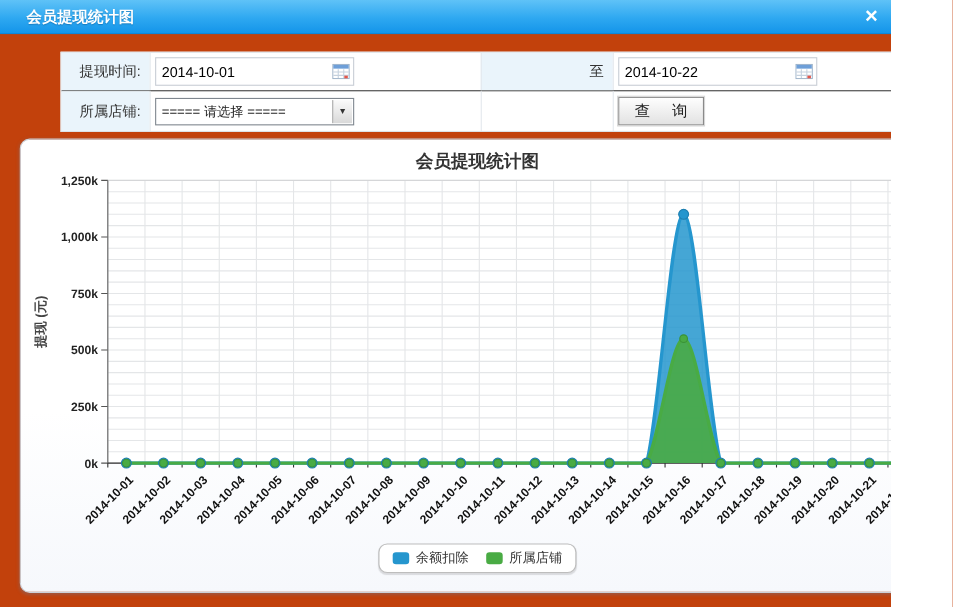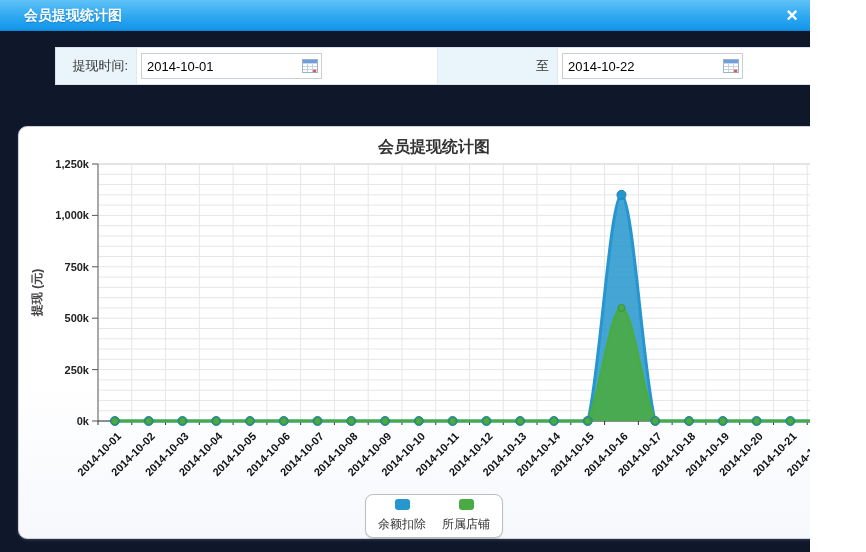--- a/index.html
+++ b/index.html
@@ -1,17 +1,17 @@
 <!DOCTYPE html>
 <html><head>
 <meta charset="utf-8">
 <style>
   html,body{margin:0;padding:0;}
   body{font-family:"Liberation Sans","DejaVu Sans",sans-serif;background:#fff;}
-  .dialog{position:relative;width:810px;height:552px;background:#0f172a;overflow:hidden;}
+  .dialog{position:relative;width:810px;height:552px;background:#c2410c;overflow:hidden;}
 
   
   .titlebar{position:absolute;left:0;top:0;right:0;height:30px;
     background:linear-gradient(180deg,#5FC2F7 0%,#2EA8F1 55%,#1495E9 100%);
     border-bottom:1px solid #0E86D8;}
   .titlebar-title{position:absolute;left:24px;top:7px;color:#fff;font-size:14px;font-weight:bold;
     text-shadow:0 1px 1px rgba(0,60,110,.35);}
   .close-btn{position:absolute;right:12px;top:3px;color:#fff;font-size:20px;font-weight:bold;
     cursor:pointer;line-height:24px;}
 
@@ -45,21 +45,21 @@
   
   .chart-panel{position:absolute;left:18px;top:126px;width:830px;height:411px;
     background:linear-gradient(#FFFFFF 60%,#F6F8FC 100%);
     border:1px solid #CBD1D9;border-radius:9px;box-shadow:0 1px 3px rgba(110,120,140,.4);}
   .chart-title{position:absolute;left:0;top:10px;width:100%;text-align:center;
     font-size:16px;font-weight:bold;color:#333;}
   .chart-svg{position:absolute;left:0;top:0;font-family:"Liberation Sans","DejaVu Sans",sans-serif;}
   .legend{position:absolute;left:50%;transform:translateX(-50%);top:367px;
     display:flex;gap:16px;align-items:center;border:1px solid #BDBDBD;border-radius:8px;
     background:#fff;padding:4px 12px;box-shadow:0 1px 1px rgba(0,0,0,.12);}
-  .legend-item{display:flex;align-items:center;gap:6px;font-size:12px;color:#333;cursor:pointer;flex-direction:column;}
+  .legend-item{display:flex;align-items:center;gap:6px;font-size:12px;color:#333;cursor:pointer;}
   .swatch{width:15px;height:11px;border-radius:3px;background:#888;}
 </style>
 </head>
 <body>
 
 <div class="dialog">
 
   <div class="titlebar">
     <div class="titlebar-title">会员提现统计图</div>
     <div class="close-btn">×</div>
@@ -89,20 +89,33 @@
           <svg class="cal-icon" viewBox="0 0 16 14">
             <rect x="0.5" y="0.5" width="15" height="13" fill="#fff" stroke="#9DB2C8"></rect>
             <rect x="1" y="1" width="14" height="3.4" fill="#6E9FD8"></rect>
             <line x1="1" y1="7.5" x2="15" y2="7.5" stroke="#C6D2DF" stroke-width="1"></line>
             <line x1="1" y1="10.5" x2="15" y2="10.5" stroke="#C6D2DF" stroke-width="1"></line>
             <line x1="5.5" y1="5" x2="5.5" y2="13" stroke="#C6D2DF" stroke-width="1"></line>
             <line x1="10.5" y1="5" x2="10.5" y2="13" stroke="#C6D2DF" stroke-width="1"></line>
             <rect x="11" y="10.8" width="3.2" height="2.4" fill="#E2574C"></rect>
           </svg>
         </span>
+      </div>
+    </div>
+    <div class="frow">
+      <div class="fcell c1 lbl">所属店铺:</div>
+      <div class="fcell c2">
+        <div class="select-box">
+          <span>===== 请选择 =====</span>
+          <span class="select-arrow">▼</span>
+        </div>
+      </div>
+      <div class="fcell c3"></div>
+      <div class="fcell c4">
+        <button class="query-btn">查 询</button>
       </div>
     </div>
   </div>
 
   <div class="chart-panel">
     <div class="chart-title">会员提现统计图</div>
     <svg class="chart-svg" width="830" height="411" viewBox="0 0 830 411">
         <rect x="79" y="37" width="743" height="257" fill="#fff"></rect>
         <line x1="79" y1="283.72" x2="822" y2="283.72" stroke="#E4E6E8" stroke-width="1"></line>
         <line x1="79" y1="273.44" x2="822" y2="273.44" stroke="#E4E6E8" stroke-width="1"></line>

